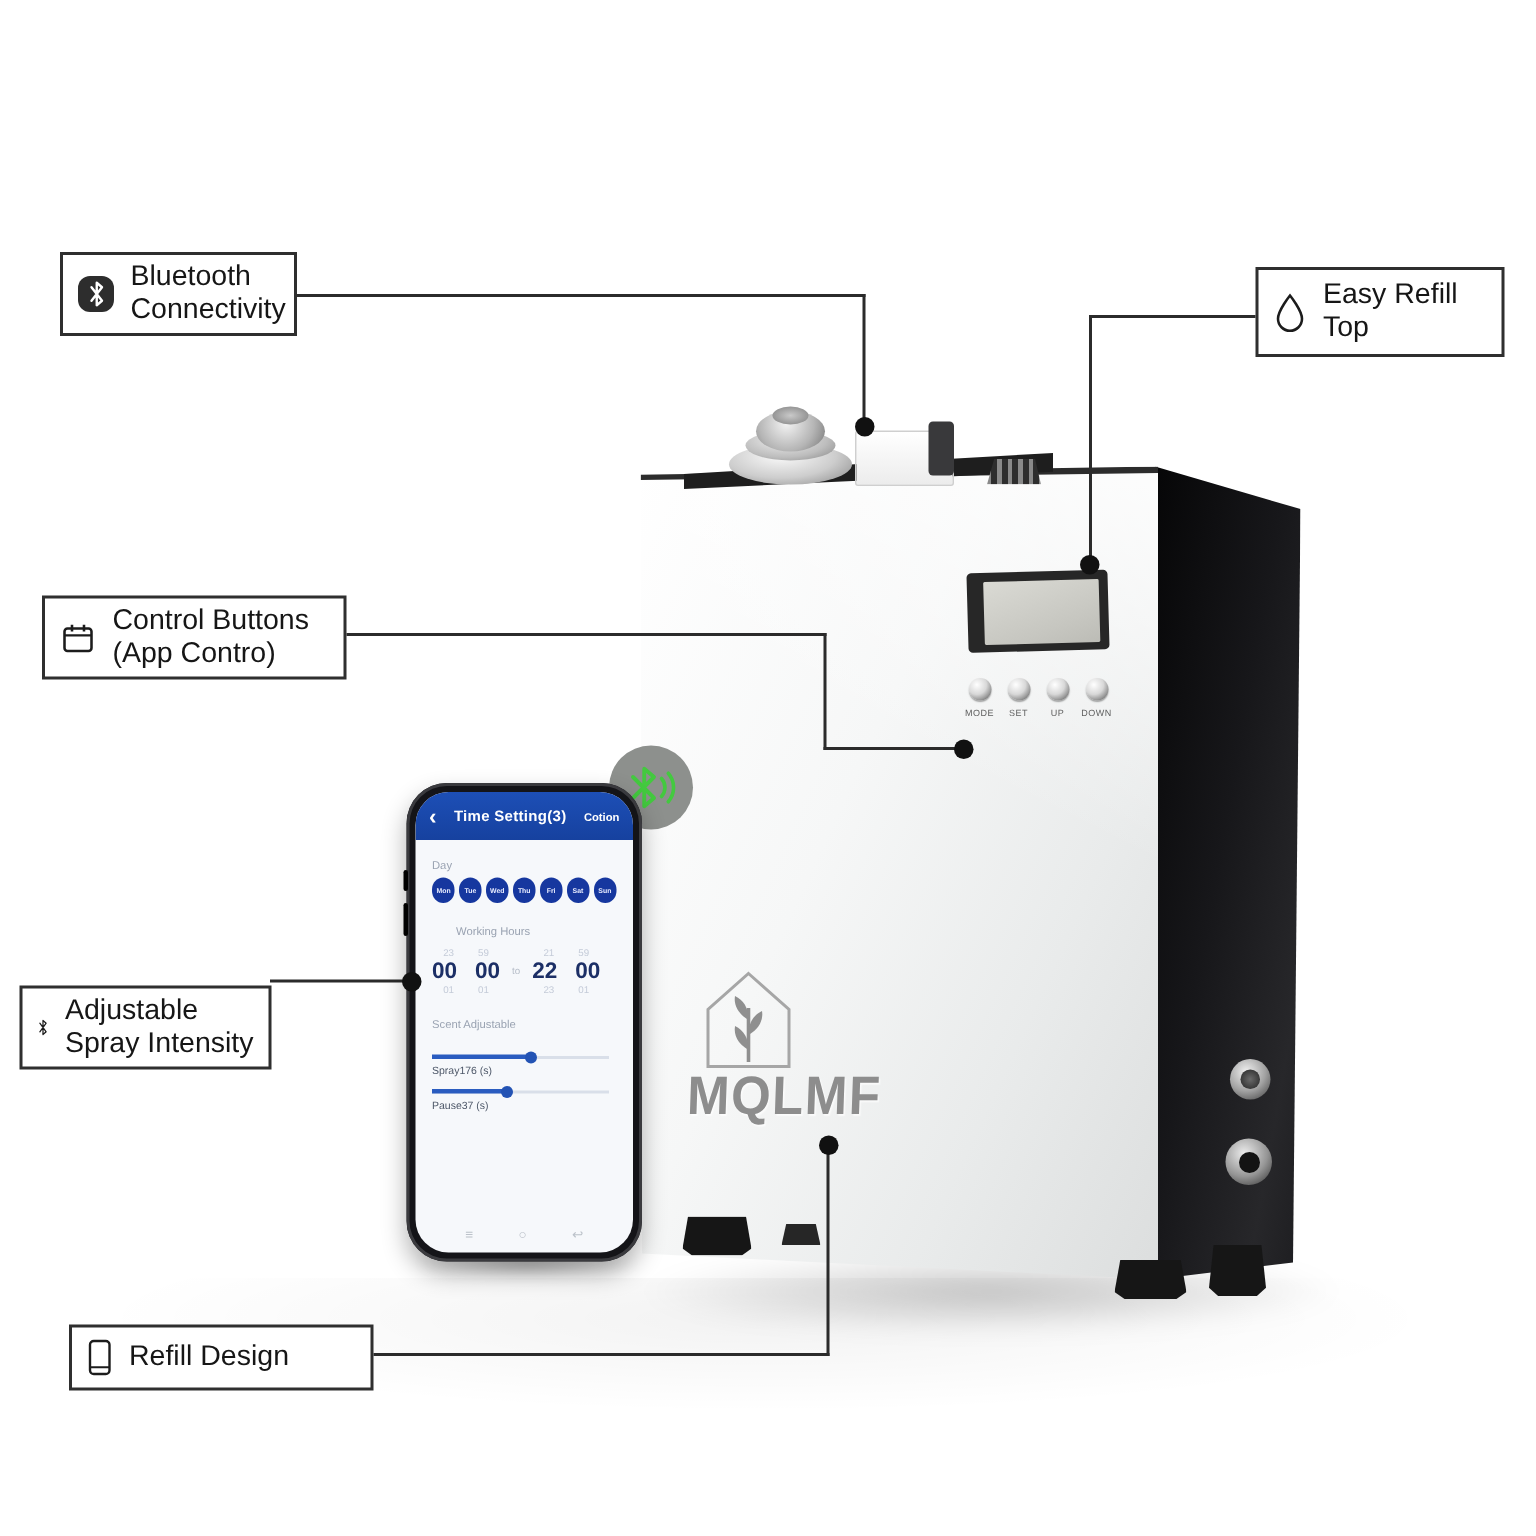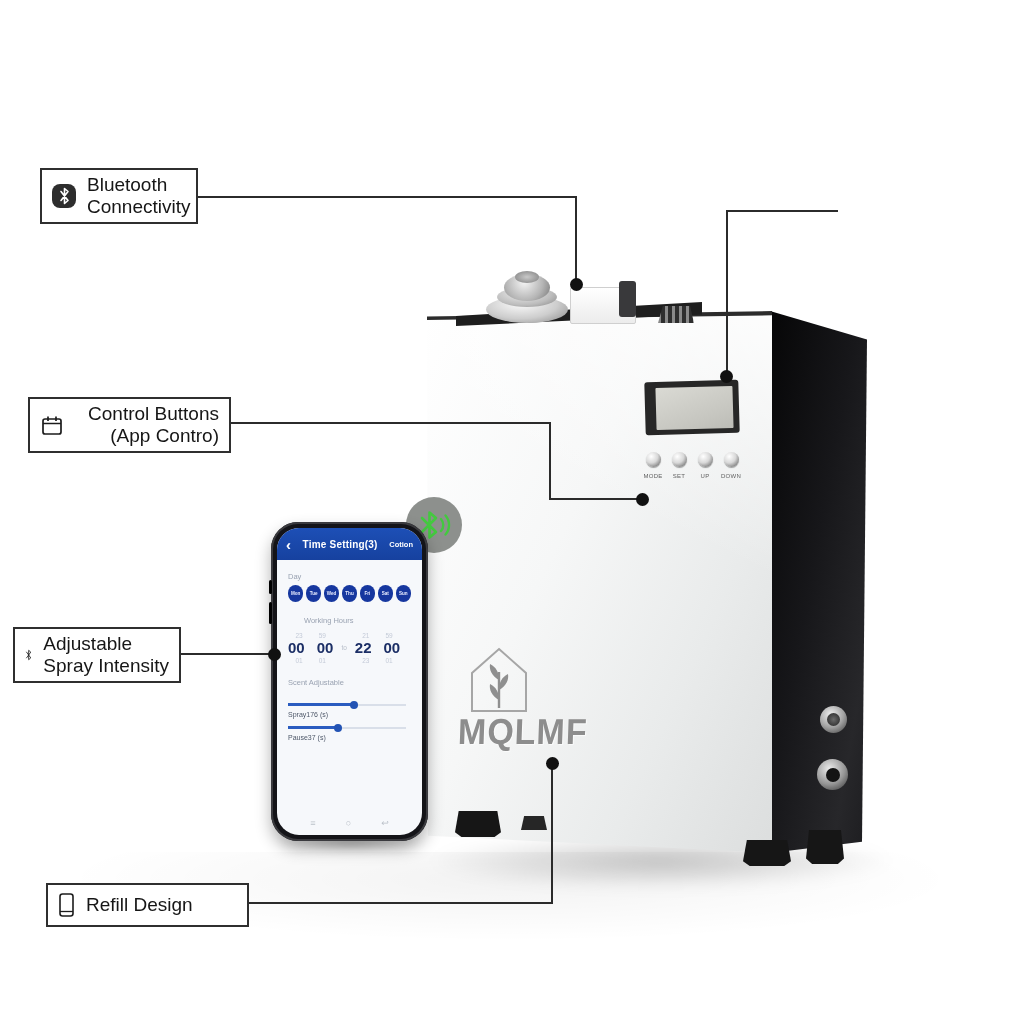--- a/index.html
+++ b/index.html
@@ -8,21 +8,21 @@
   .abs{position:absolute;}
 
   
   .line{position:absolute;background:#2b2b2b;}
   .dot{position:absolute;width:13px;height:13px;border-radius:50%;background:#111;}
 
   
   .callout{position:absolute;box-sizing:border-box;display:flex;align-items:center;gap:11px;
            background:#fff;border:2px solid #2f2f2f;padding:6px 10px;}
   .callout .ct{font-size:19px;line-height:1.18;font-weight:500;color:#161616;white-space:nowrap;}
-  .callout.right-text .ct{text-align:right;flex:1;}
+  .callout.right-text .ct{text-align:left;flex:1;}
   .badge-bt{width:24px;height:24px;min-width:24px;border-radius:8px;background:#2d2d2d;
             display:flex;align-items:center;justify-content:center;}
   .ic{display:block;}
 
   
   .shadow-machine{left:418px;top:832px;width:486px;height:58px;
       background:radial-gradient(ellipse at 50% 50%,rgba(0,0,0,0.22),rgba(0,0,0,0) 68%);
       filter:blur(7px);}
   .shadow-floor{left:60px;top:852px;width:900px;height:90px;
       background:radial-gradient(ellipse at 50% 30%,rgba(0,0,0,0.05),rgba(0,0,0,0) 70%);}
@@ -211,35 +211,44 @@
       <svg class="ic" width="13" height="18" viewBox="0 0 13 18">
         <path d="M3 4.5 L10 13.5 L6.5 16.5 V1.5 L10 4.5 L3 13.5" fill="none" stroke="#fff" stroke-width="1.6" stroke-linejoin="round" stroke-linecap="round"></path>
       </svg>
     </span>
     <span class="ct">
       <div>Bluetooth</div>
       <div>Connectivity</div>
     </span>
   </div>
 
+  <div class="callout" style="left:837px;top:178px;width:166px;height:60px;">
+    <svg class="ic" width="22" height="28" viewBox="0 0 22 28">
+      <path d="M11 3 C11 3 3 13 3 18.5 A8 8 0 0 0 19 18.5 C19 13 11 3 11 3 Z" fill="none" stroke="#1c1c1c" stroke-width="1.7"></path>
+    </svg>
+    <span class="ct">
+      <div>Easy Refill</div>
+      <div>Top</div>
+    </span>
+  </div>
 
   <div class="callout right-text" style="left:28px;top:397px;width:203px;height:56px;">
     <svg class="ic" width="24" height="24" viewBox="0 0 24 24">
       <rect x="3" y="6" width="18" height="15" rx="2" fill="none" stroke="#1c1c1c" stroke-width="1.7"></rect>
       <line x1="3" y1="10.5" x2="21" y2="10.5" stroke="#1c1c1c" stroke-width="1.5"></line>
       <line x1="8" y1="3.5" x2="8" y2="8" stroke="#1c1c1c" stroke-width="1.7"></line>
       <line x1="16" y1="3.5" x2="16" y2="8" stroke="#1c1c1c" stroke-width="1.7"></line>
     </svg>
     <span class="ct">
       <div>Control Buttons</div>
       <div>(App Contro)</div>
     </span>
   </div>
 
-  <div class="callout" style="left:13px;top:627px;width:168px;height:56px;">
+  <div class="callout" style="left:13px;top:657px;width:168px;height:56px;">
     <svg class="ic" width="14" height="22" viewBox="0 0 14 22">
       <path d="M3 5.5 L11 16.5 L7 20 V2 L11 5.5 L3 16.5" fill="none" stroke="#1c1c1c" stroke-width="1.6" stroke-linejoin="round" stroke-linecap="round"></path>
     </svg>
     <span class="ct">
       <div>Adjustable</div>
       <div>Spray Intensity</div>
     </span>
   </div>
 
   <div class="callout" style="left:46px;top:883px;width:203px;height:44px;">

